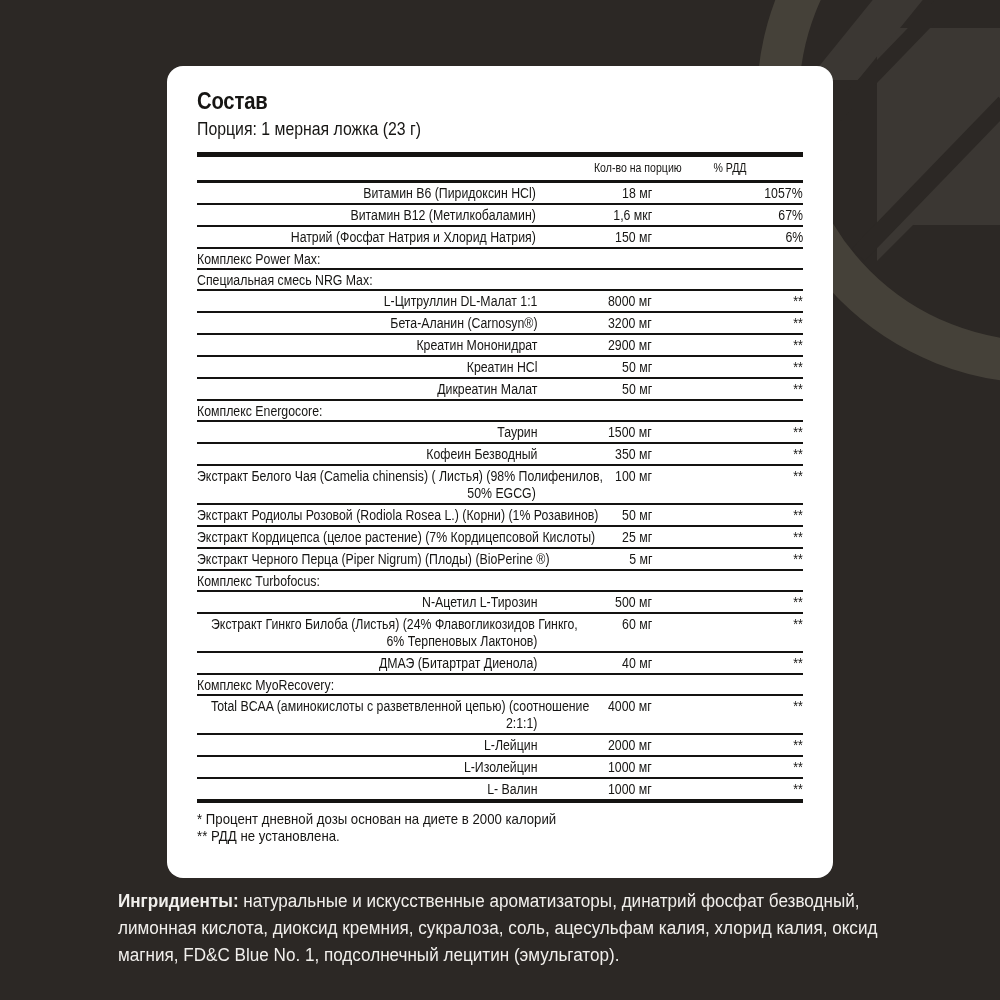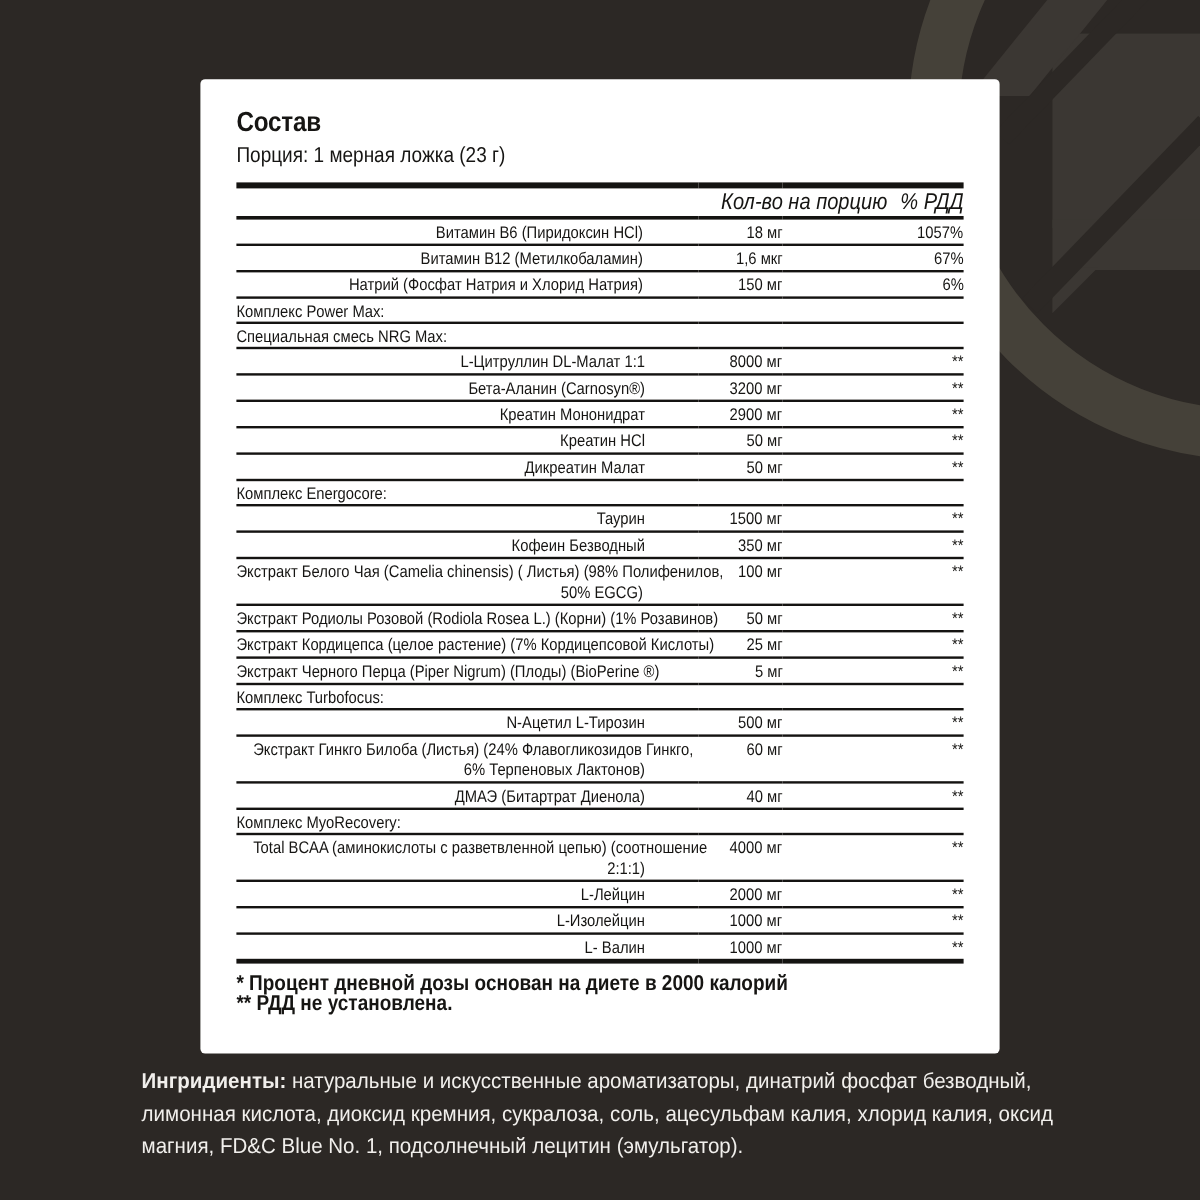--- a/index.html
+++ b/index.html
@@ -8,39 +8,39 @@
   }
   *{margin:0;padding:0;box-sizing:border-box;}
   html,body{width:1000px;height:1000px;}
   body{
     position:relative;overflow:hidden;background:var(--bg);
     font-family:"Liberation Sans","DejaVu Sans",sans-serif;color:var(--ink);
   }
   .logo-svg{position:absolute;top:0;right:0;width:300px;height:440px;}
   .card{
     position:absolute;left:167px;top:66px;width:666px;height:812px;
-    background:var(--card);border-radius:4px;padding:22px 30px 0 30px;
+    background:var(--card);border-radius:16px;padding:22px 30px 0 30px;
   }
   .cx{display:inline-block;white-space:nowrap;transform:scaleX(.88);transform-origin:0 50%;}
   .cxr{display:inline-block;white-space:nowrap;transform:scaleX(.88);transform-origin:100% 50%;}
   .ln{display:block;line-height:17px;}
   .title{font-size:23px;font-weight:700;letter-spacing:-.2px;line-height:26px;}
   .serving{font-size:18px;line-height:20px;margin-top:5px;margin-bottom:13px;}
   table.facts{border-collapse:collapse;table-layout:fixed;width:606px;}
   table.facts thead tr{border-top:5px solid var(--line);border-bottom:3px solid var(--line);}
-  table.facts th{font-weight:400;font-size:19px;line-height:17px;padding:3px 0;text-align:right;font-style:italic;}
+  table.facts th{font-weight:400;font-size:12px;line-height:17px;padding:3px 0;}
   table.facts tbody tr{border-bottom:2px solid var(--line);}
   table.facts tbody tr:last-child{border-bottom:4px solid var(--line);}
   table.facts td{font-size:14px;padding:2px 0 1px 0;vertical-align:top;}
   td.nm{text-align:right;}
   td.nm.ind{padding-left:14px;}
   td.amt{text-align:right;vertical-align:middle;}
   td.pct{text-align:right;}
   td.lbl{text-align:left;}
-  .footnotes{margin-top:8px;font-size:18px;line-height:16.5px;font-weight:bold;}
+  .footnotes{margin-top:8px;font-size:15px;line-height:16.5px;}
   .ingredients{
     position:absolute;left:118px;top:888px;width:800px;
     color:var(--light);font-size:18px;line-height:27px;
     transform:scaleX(.95);transform-origin:0 0;
   }
   .ingredients b{font-weight:700;margin-right:5px;}
 </style>
 </head>
 <body>
 

